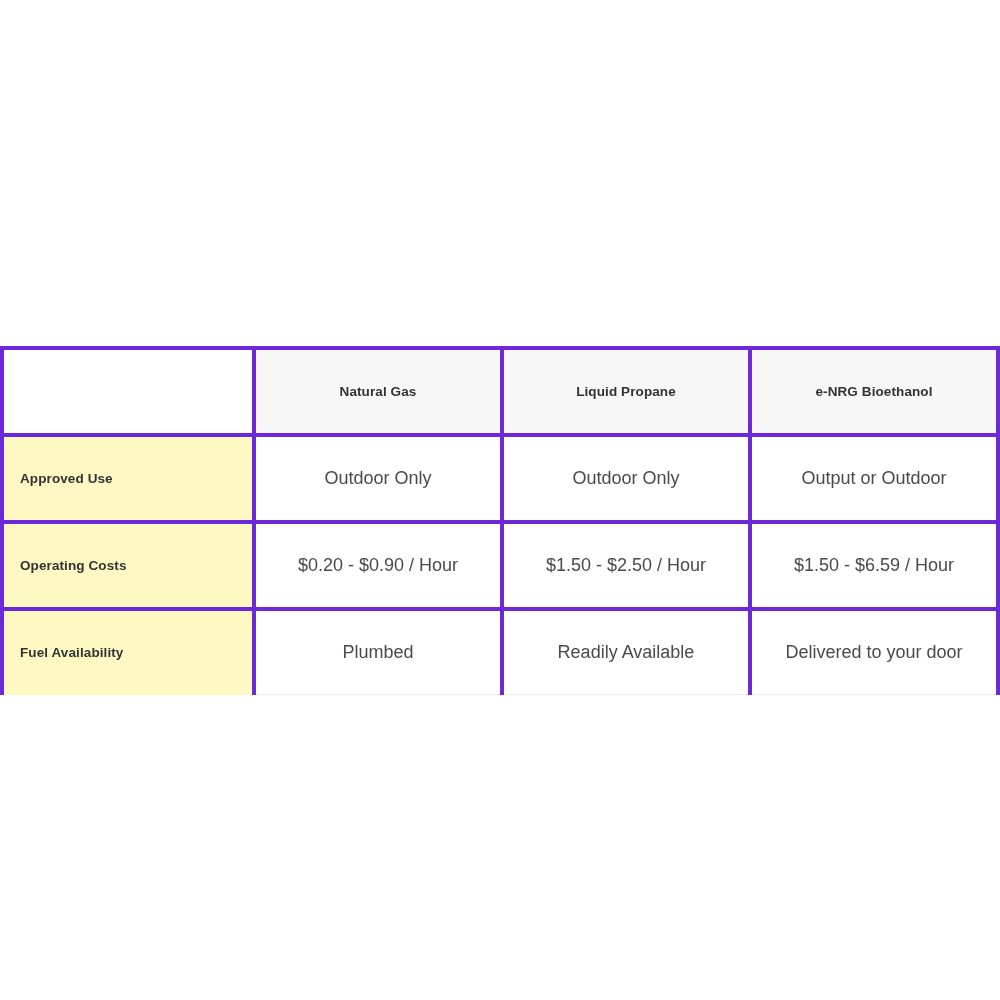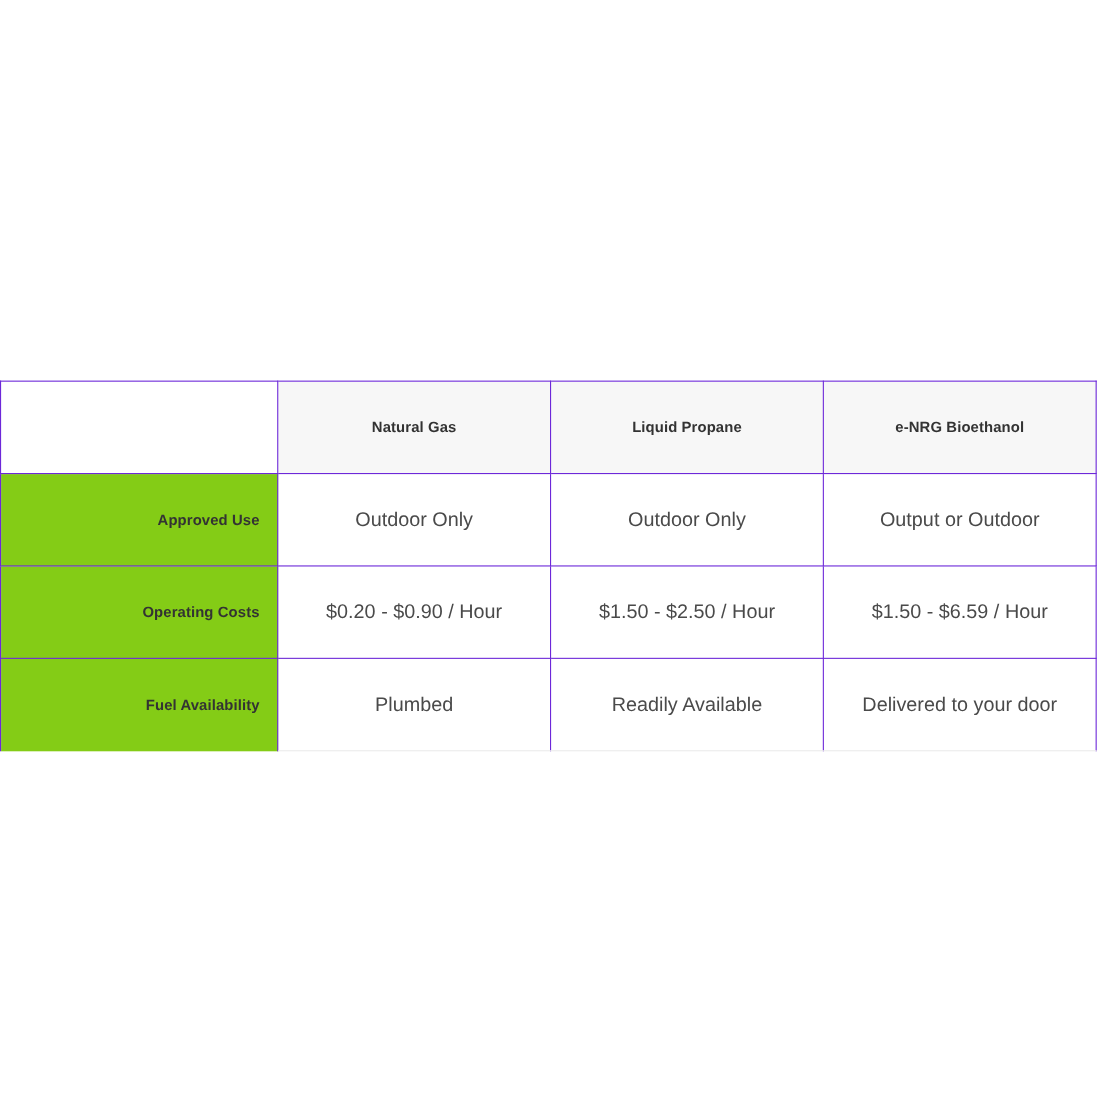--- a/index.html
+++ b/index.html
@@ -32,21 +32,21 @@
     table-layout: fixed;
   }
 
   table.compare col.c0 { width: 252px; }
   table.compare col.c1 { width: 248px; }
   table.compare col.c2 { width: 248px; }
   table.compare col.c3 { width: 248px; }
 
   table.compare th,
   table.compare td {
-    border: 1px solid #6d28d9;
+    border: 4px solid #6d28d9;
     padding: 16px;
     vertical-align: middle;
     margin-top: 40px;
   }
 
   
   th.corner {
     background: #ffffff;
     border-top: none;
     border-left: none;
@@ -59,25 +59,25 @@
     background: #f7f7f7;
     color: #333333;
     font-size: 13.5px;
     font-weight: bold;
     text-align: center;
     height: 51px;
     letter-spacing: 0.1px;
   }
 
   td.row-head {
-    background: #84cc16;
+    background: #fef9c3;
     color: #333333;
     font-size: 13.5px;
     font-weight: bold;
-    text-align: right;
+    text-align: left;
     padding-left: 28px;
     height: 51px;
     border-left: none;
     letter-spacing: 0.1px;
   }
 
   td.cell {
     background: #ffffff;
     color: #4a4a4a;
     font-size: 18px;

